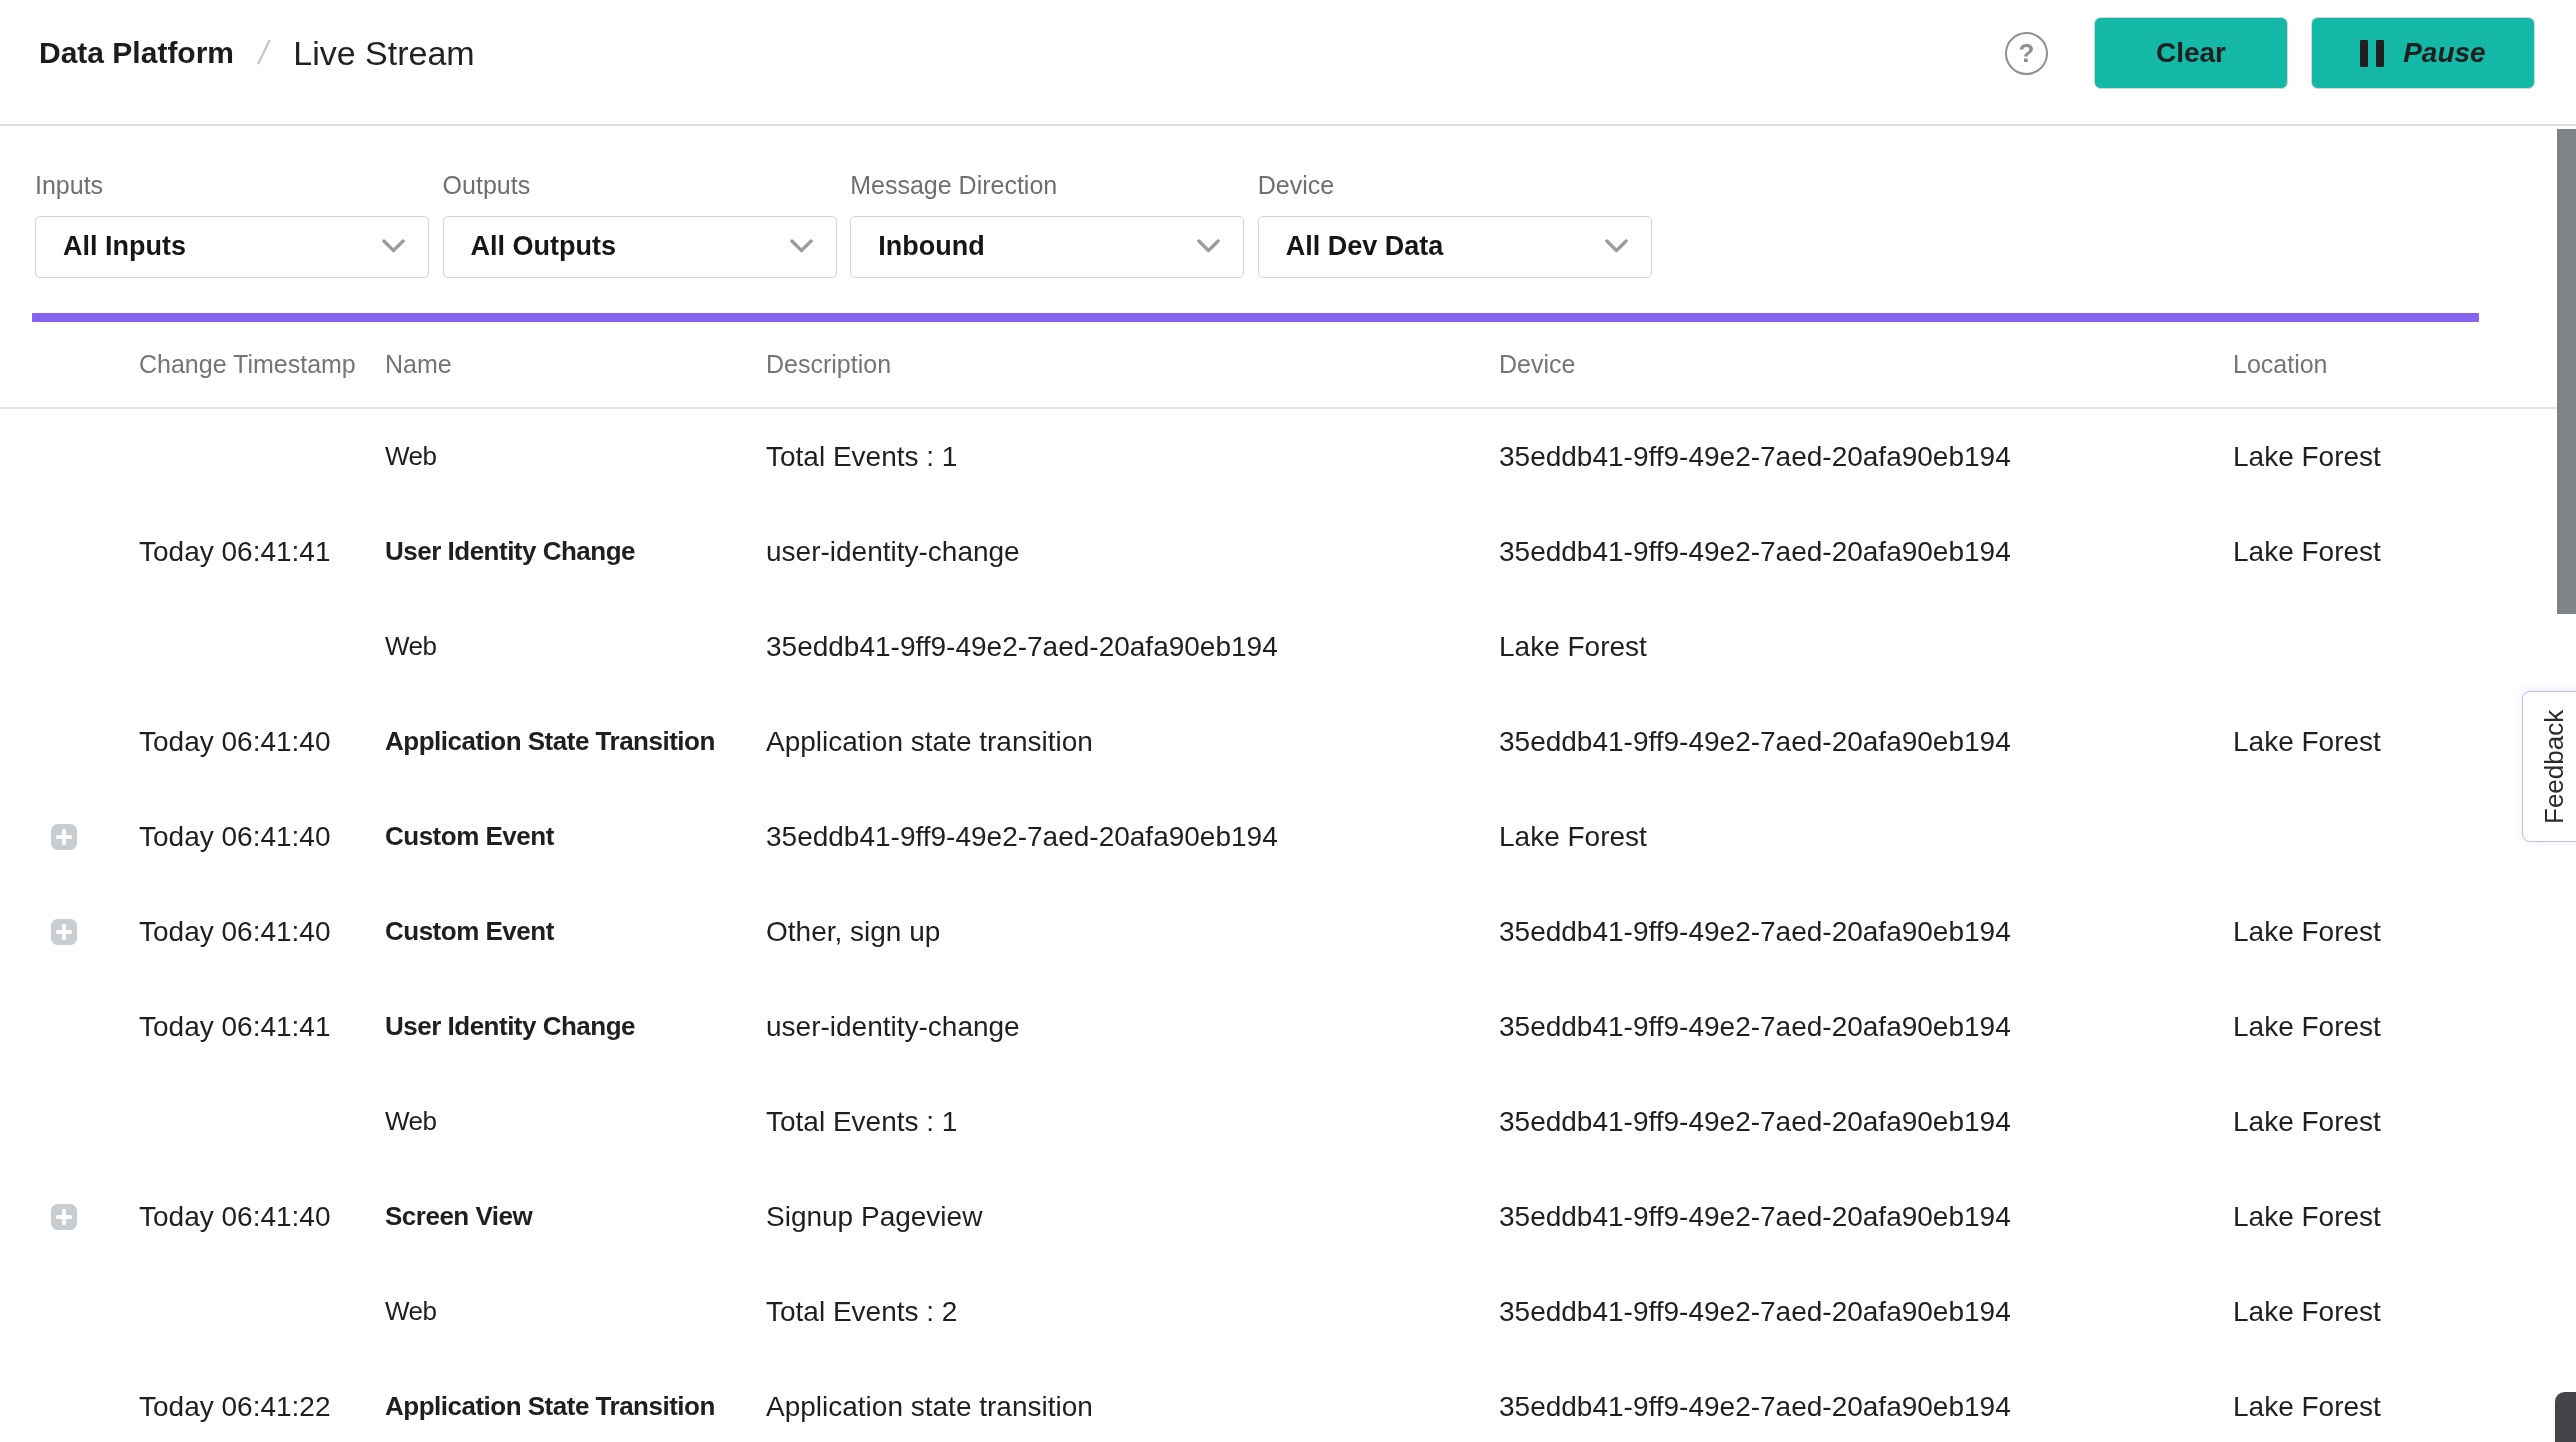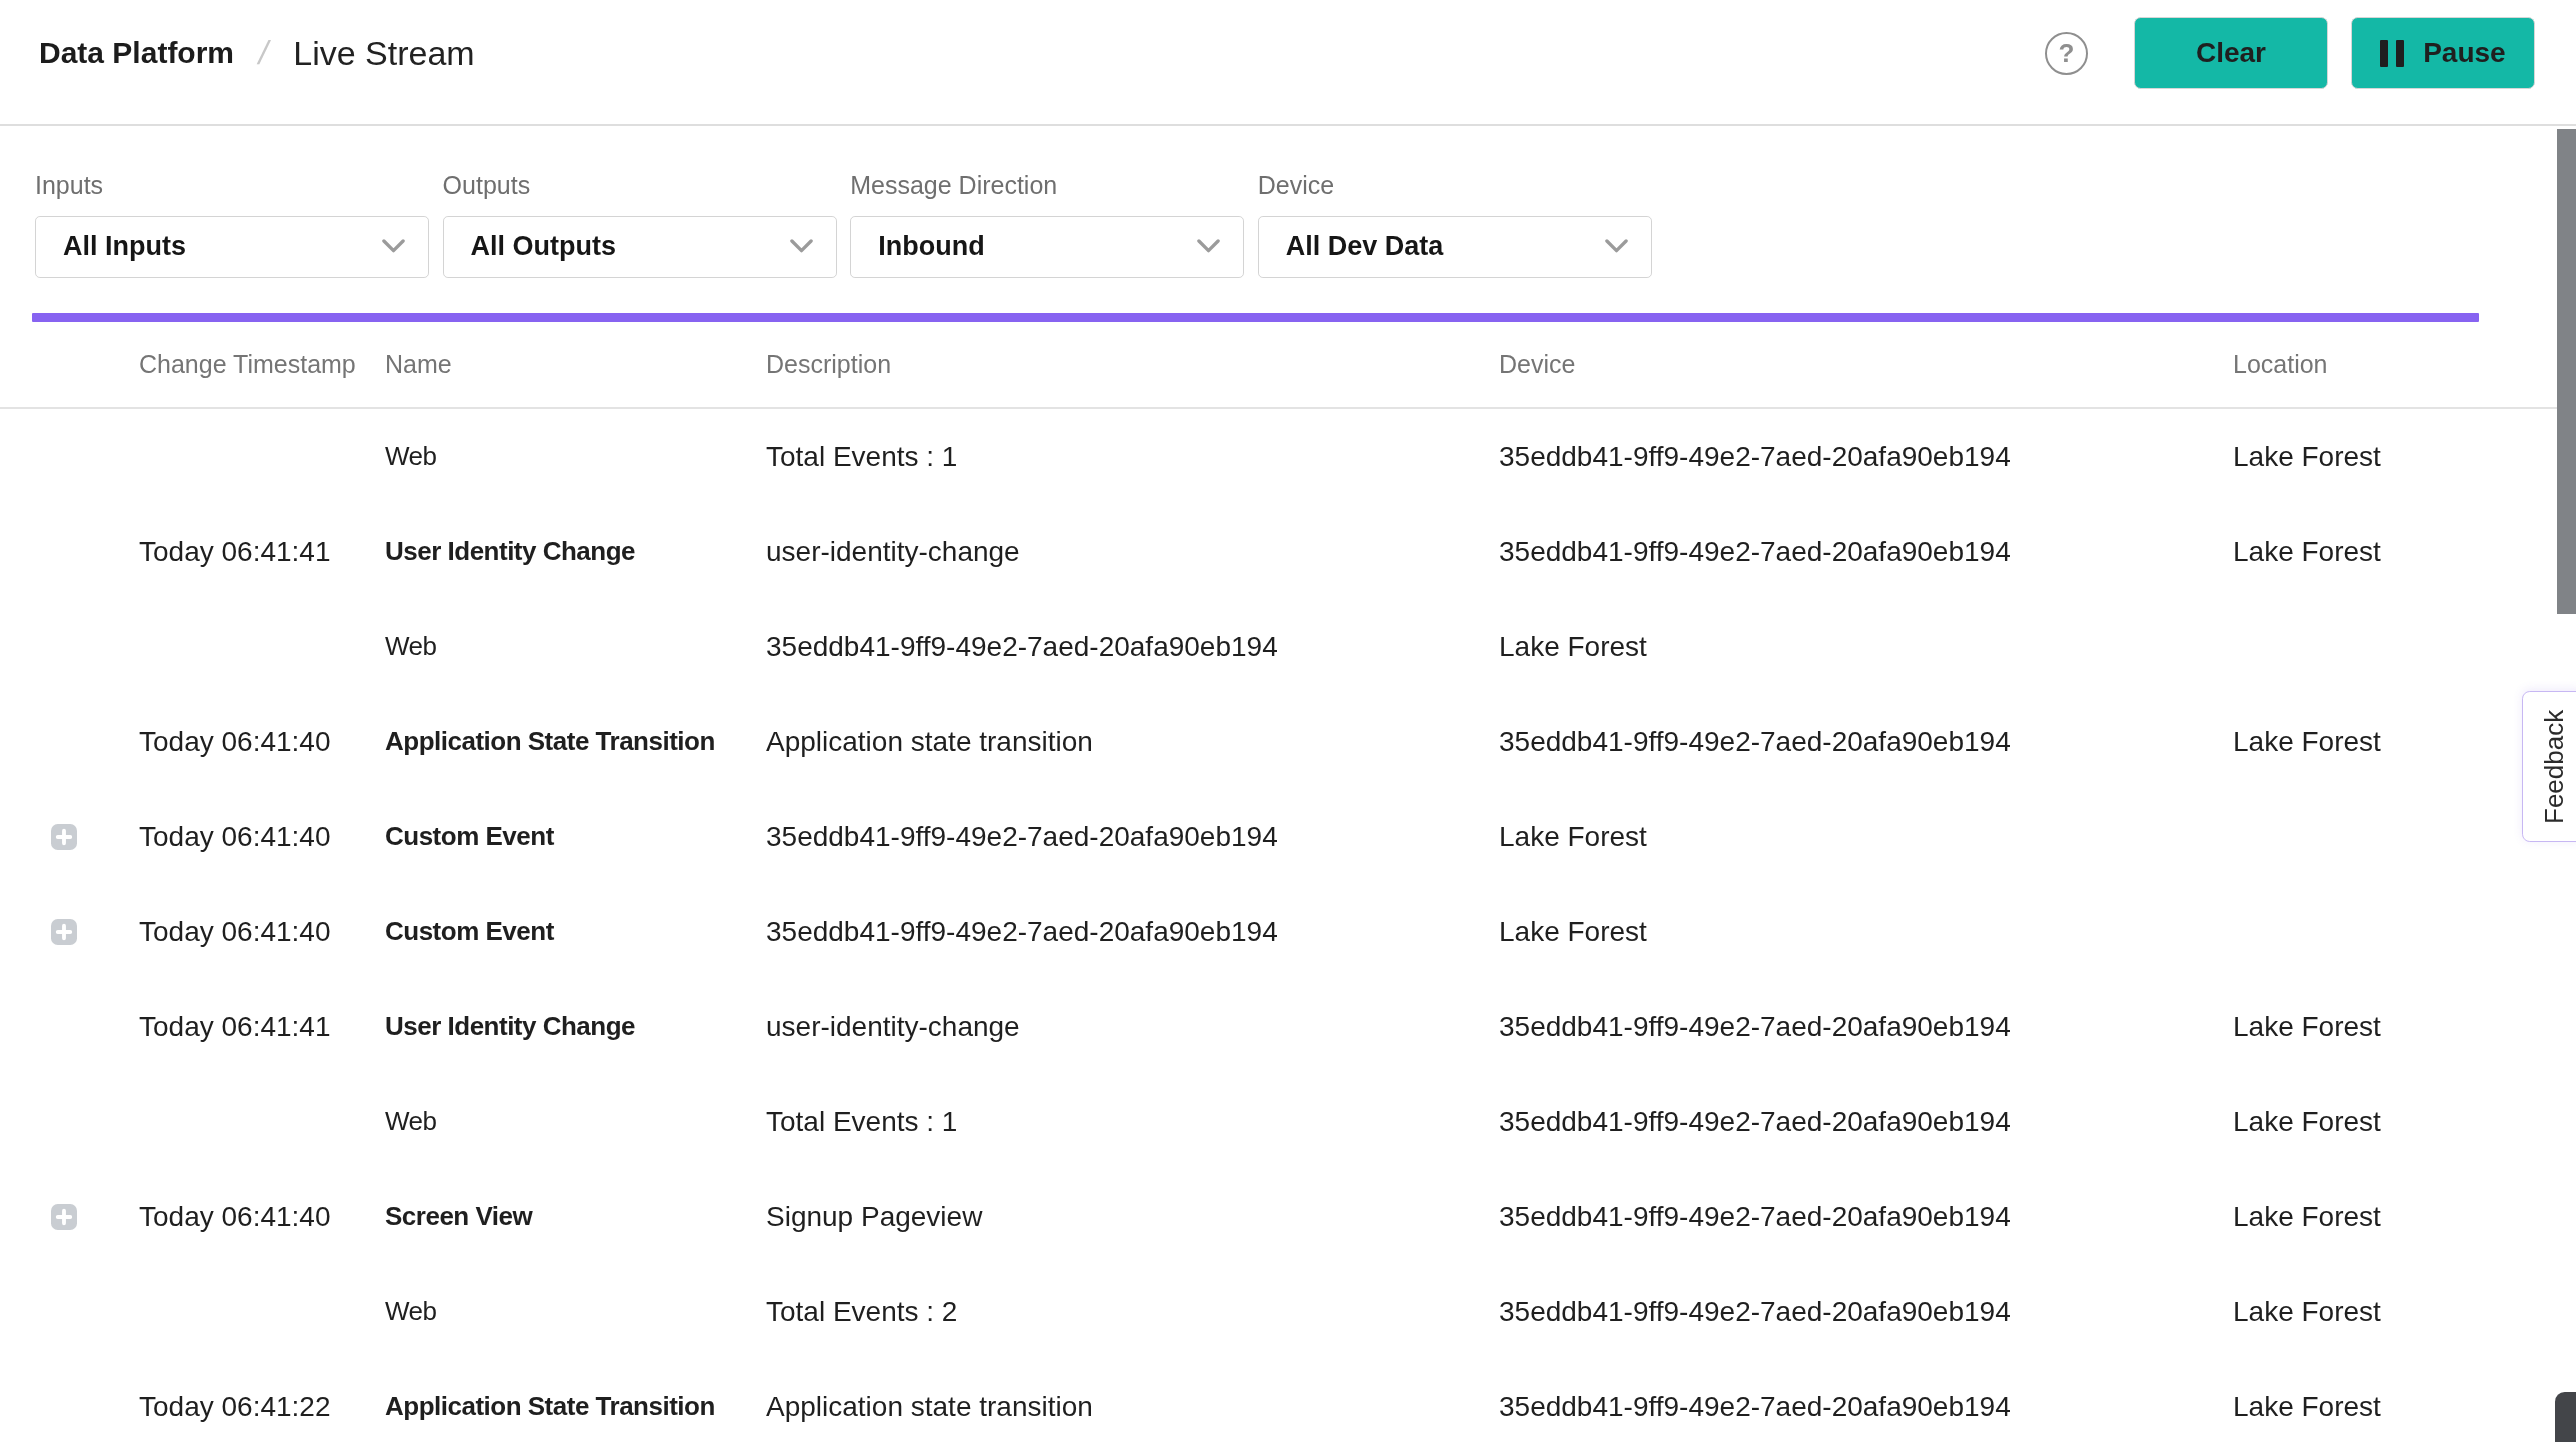--- a/index.html
+++ b/index.html
@@ -35,21 +35,21 @@
     margin-right: 23px; cursor: pointer;
   }
   .btn {
     height: 72px; background: #14b8a6; border: 1.9px solid #d6d6d6; border-radius: 6.8px;
     font-family: "Liberation Sans", sans-serif;
     font-size: 28px; font-weight: 700; color: #1f1f1f;
     display: flex; align-items: center; justify-content: center; gap: 19.4px;
     cursor: pointer;
   }
   .btn-clear { width: 194px; }
-  .btn-pause { width: 184px; }
+  .btn-pause { width: 224px; font-style: italic; }
   .pause-glyph { display: flex; gap: 7.8px; }
   .pause-glyph i { display: block; width: 7.8px; height: 27px; background: #1f1f1f; border-radius: 1px; }
 
   
   .filters {
     padding: 45px 0 0 35px;
     display: flex; gap: 13.6px;
   }
   .filter-group { display: flex; flex-direction: column; }
   .filter-label { font-size: 25px; color: #6f6f6f; margin-bottom: 15.5px; }
@@ -243,20 +243,21 @@
 
   <div class="row grid-row bold expandable">
     <div class="cell c-expand">
       <svg class="expand-icon" width="26" height="26" viewBox="0 0 27 27">
         <rect x="0" y="0" width="27" height="27" rx="7" fill="#c9cdd2"></rect>
         <path d="M13.5 7v13M7 13.5h13" stroke="#ffffff" stroke-width="4" stroke-linecap="round"></path>
       </svg>
     </div>
     <div class="cell ts">Today 06:41:40</div>
     <div class="cell name">Custom Event</div>
+    <div class="cell desc">Other, sign up</div>
     <div class="cell device">35eddb41-9ff9-49e2-7aed-20afa90eb194</div>
     <div class="cell loc">Lake Forest</div>
   </div>
 
   <div class="row grid-row bold">
     <div class="cell c-expand">
       
     </div>
     <div class="cell ts">Today 06:41:41</div>
     <div class="cell name">User Identity Change</div>

